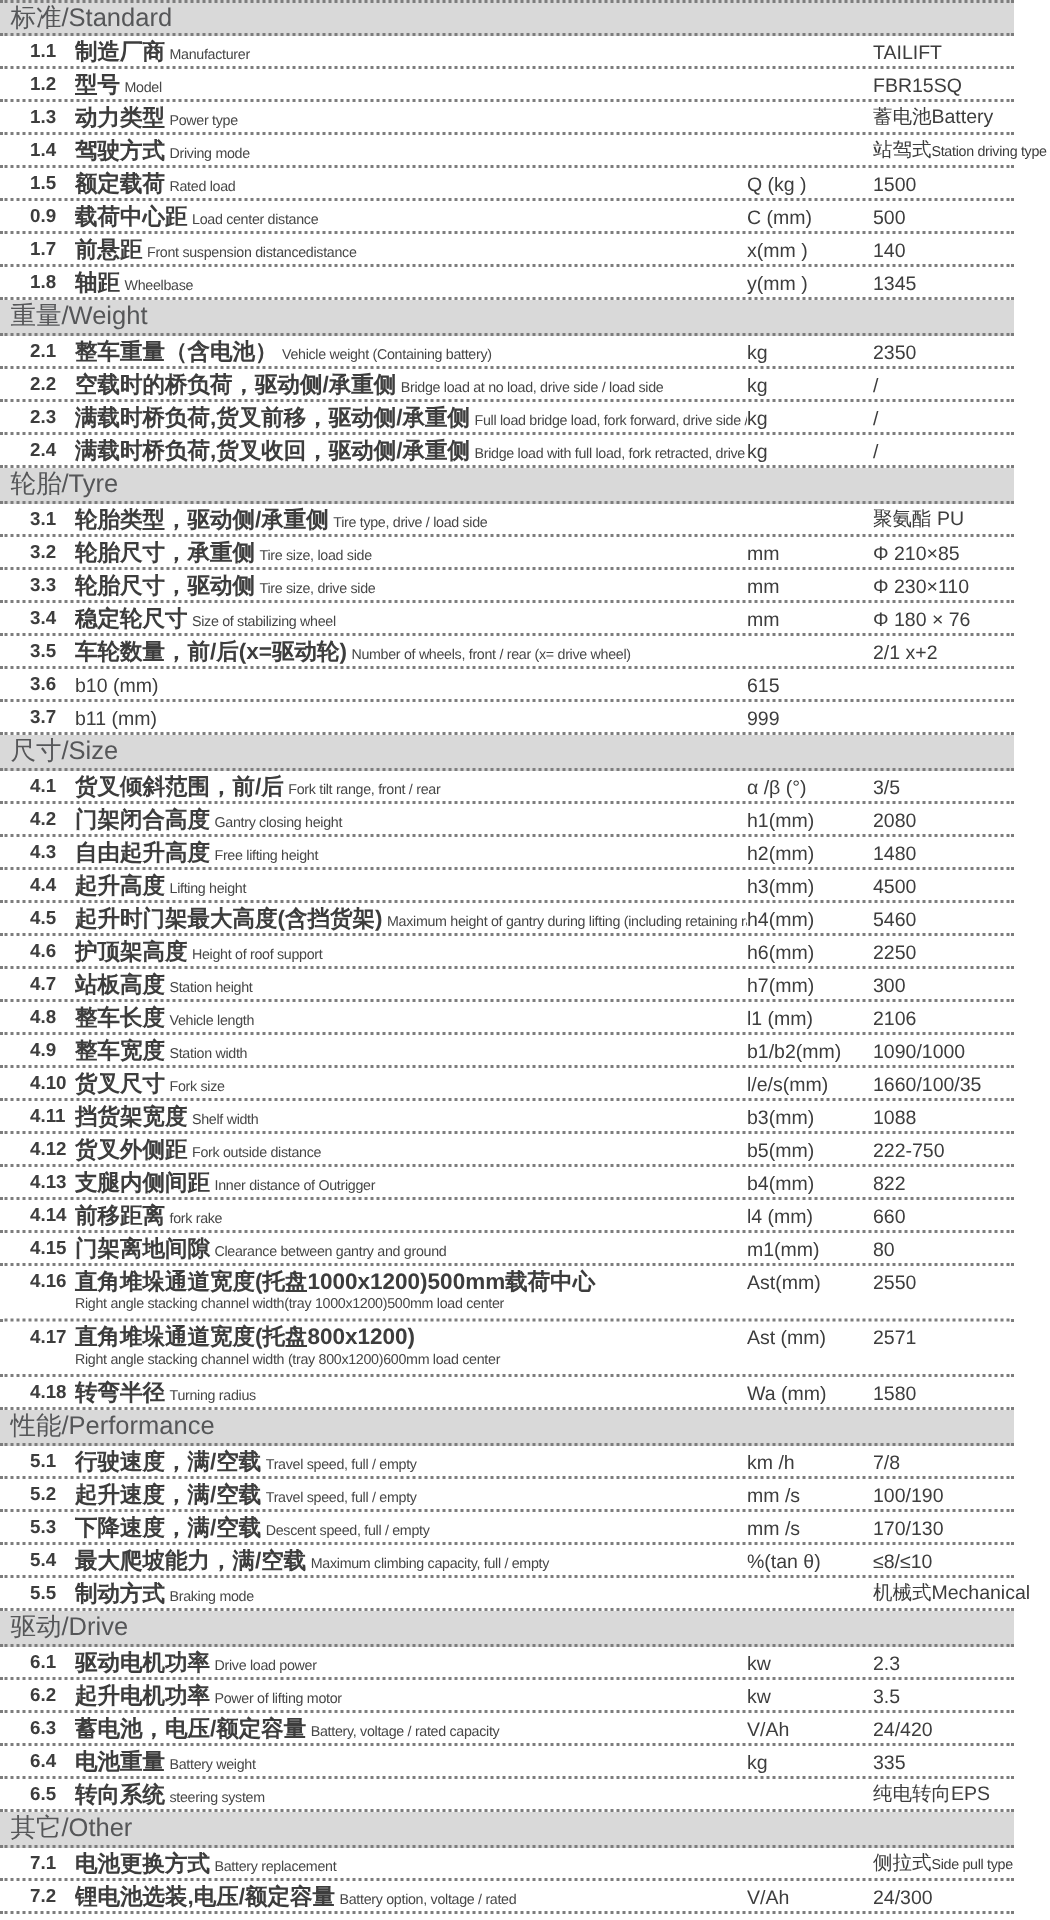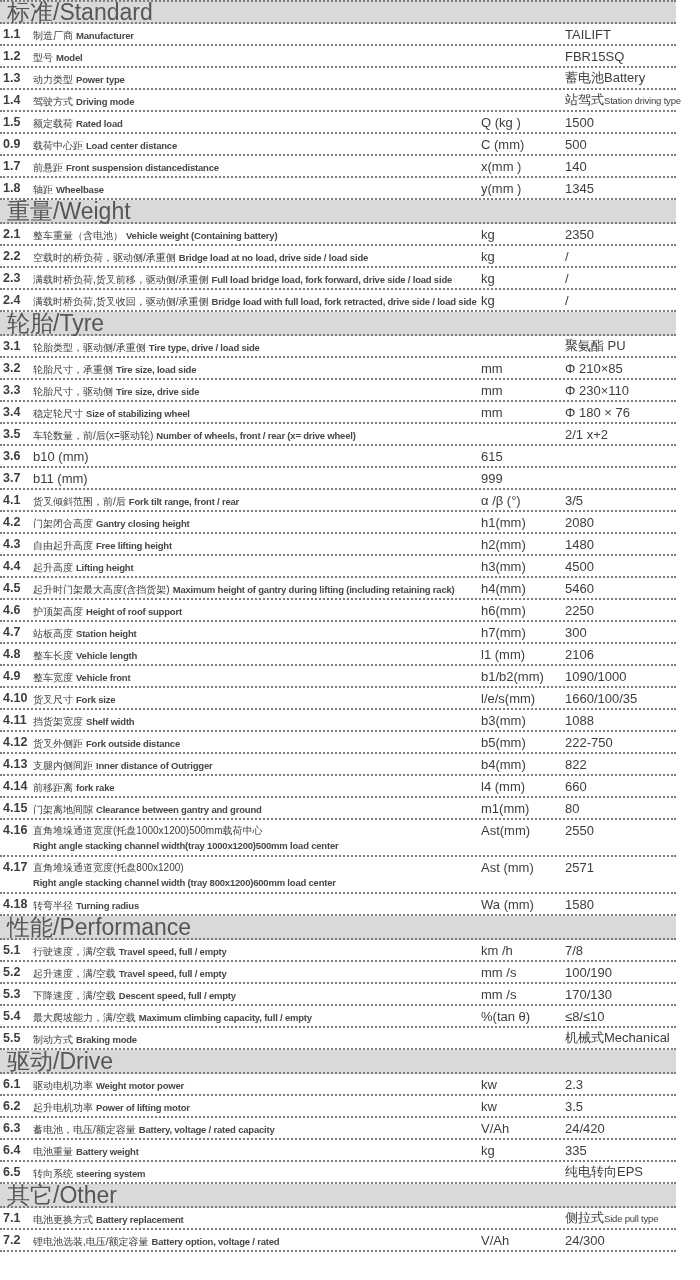--- a/index.html
+++ b/index.html
@@ -17,54 +17,54 @@
     width: 676px;
   }
   .section-header {
     box-sizing: border-box;
     height: 24px;
     background: #d9d9d9;
     border-bottom: 2px dotted #7d7d7d;
     display: flex;
     align-items: center;
     padding-left: 7px;
-    font-size: 23px;
+    font-size: 17px;
     line-height: 20px;
     font-weight: 500;
     color: #555658;
   }
   .spec-table .section-header:first-child {
     border-top: 2px dotted #7d7d7d;
   }
   .spec-row {
     box-sizing: border-box;
     display: grid;
     grid-template-columns: 30px 448px 84px 1fr;
     align-items: center;
     height: 22px;
-    padding-left: 3px;
+    padding-left: 20px;
     border-bottom: 2px dotted #7d7d7d;
     color: #3d3d3d;
   }
   .num {
     font-size: 12.5px;
     font-weight: 700;
   }
   .label {
     white-space: nowrap;
     overflow: hidden;
   }
   .label .zh {
-    font-size: 10px;
-    font-weight: 400;
+    font-size: 15px;
+    font-weight: 700;
   }
   .label .en {
     font-size: 9.5px;
     letter-spacing: -0.2px;
-    font-weight: 700;
+    font-weight: 400;
     color: #474747;
     margin-left: 3px;
   }
   .unit {
     font-size: 13px;
     font-weight: 500;
     white-space: nowrap;
   }
   .value {
     font-size: 13px;
@@ -280,20 +280,23 @@
       <span class="main">615</span><span class="small"></span>
     </span>
   </div>
     <div class="spec-row">
     <span class="num">3.7</span>
     <span class="unit">b11 (mm)</span>
     <span class="value">
       <span class="main">999</span><span class="small"></span>
     </span>
   </div>
+    <div class="section-header">
+    <span>尺寸/Size</span>
+  </div>
     <div class="spec-row">
     <span class="num">4.1</span>
     <span class="label">
       <span class="zh">货叉倾斜范围，前/后</span><span class="en">Fork tilt range, front / rear</span>
     </span>
     <span class="unit">α /β (°)</span>
     <span class="value">
       <span class="main">3/5</span><span class="small"></span>
     </span>
   </div>
@@ -363,21 +366,21 @@
       <span class="zh">整车长度</span><span class="en">Vehicle length</span>
     </span>
     <span class="unit">l1 (mm)</span>
     <span class="value">
       <span class="main">2106</span><span class="small"></span>
     </span>
   </div>
     <div class="spec-row">
     <span class="num">4.9</span>
     <span class="label">
-      <span class="zh">整车宽度</span><span class="en">Vehicle front</span>
+      <span class="zh">整车宽度</span><span class="en">Station width</span>
     </span>
     <span class="unit">b1/b2(mm)</span>
     <span class="value">
       <span class="main">1090/1000</span><span class="small"></span>
     </span>
   </div>
     <div class="spec-row">
     <span class="num">4.10</span>
     <span class="label">
       <span class="zh">货叉尺寸</span><span class="en">Fork size</span>
@@ -521,21 +524,21 @@
     <span class="value">
       <span class="main">机械式Mechanical</span><span class="small"></span>
     </span>
   </div>
     <div class="section-header">
     <span>驱动/Drive</span>
   </div>
     <div class="spec-row">
     <span class="num">6.1</span>
     <span class="label">
-      <span class="zh">驱动电机功率</span><span class="en">Weight motor power</span>
+      <span class="zh">驱动电机功率</span><span class="en">Drive load power</span>
     </span>
     <span class="unit">kw</span>
     <span class="value">
       <span class="main">2.3</span><span class="small"></span>
     </span>
   </div>
     <div class="spec-row">
     <span class="num">6.2</span>
     <span class="label">
       <span class="zh">起升电机功率</span><span class="en">Power of lifting motor</span>

